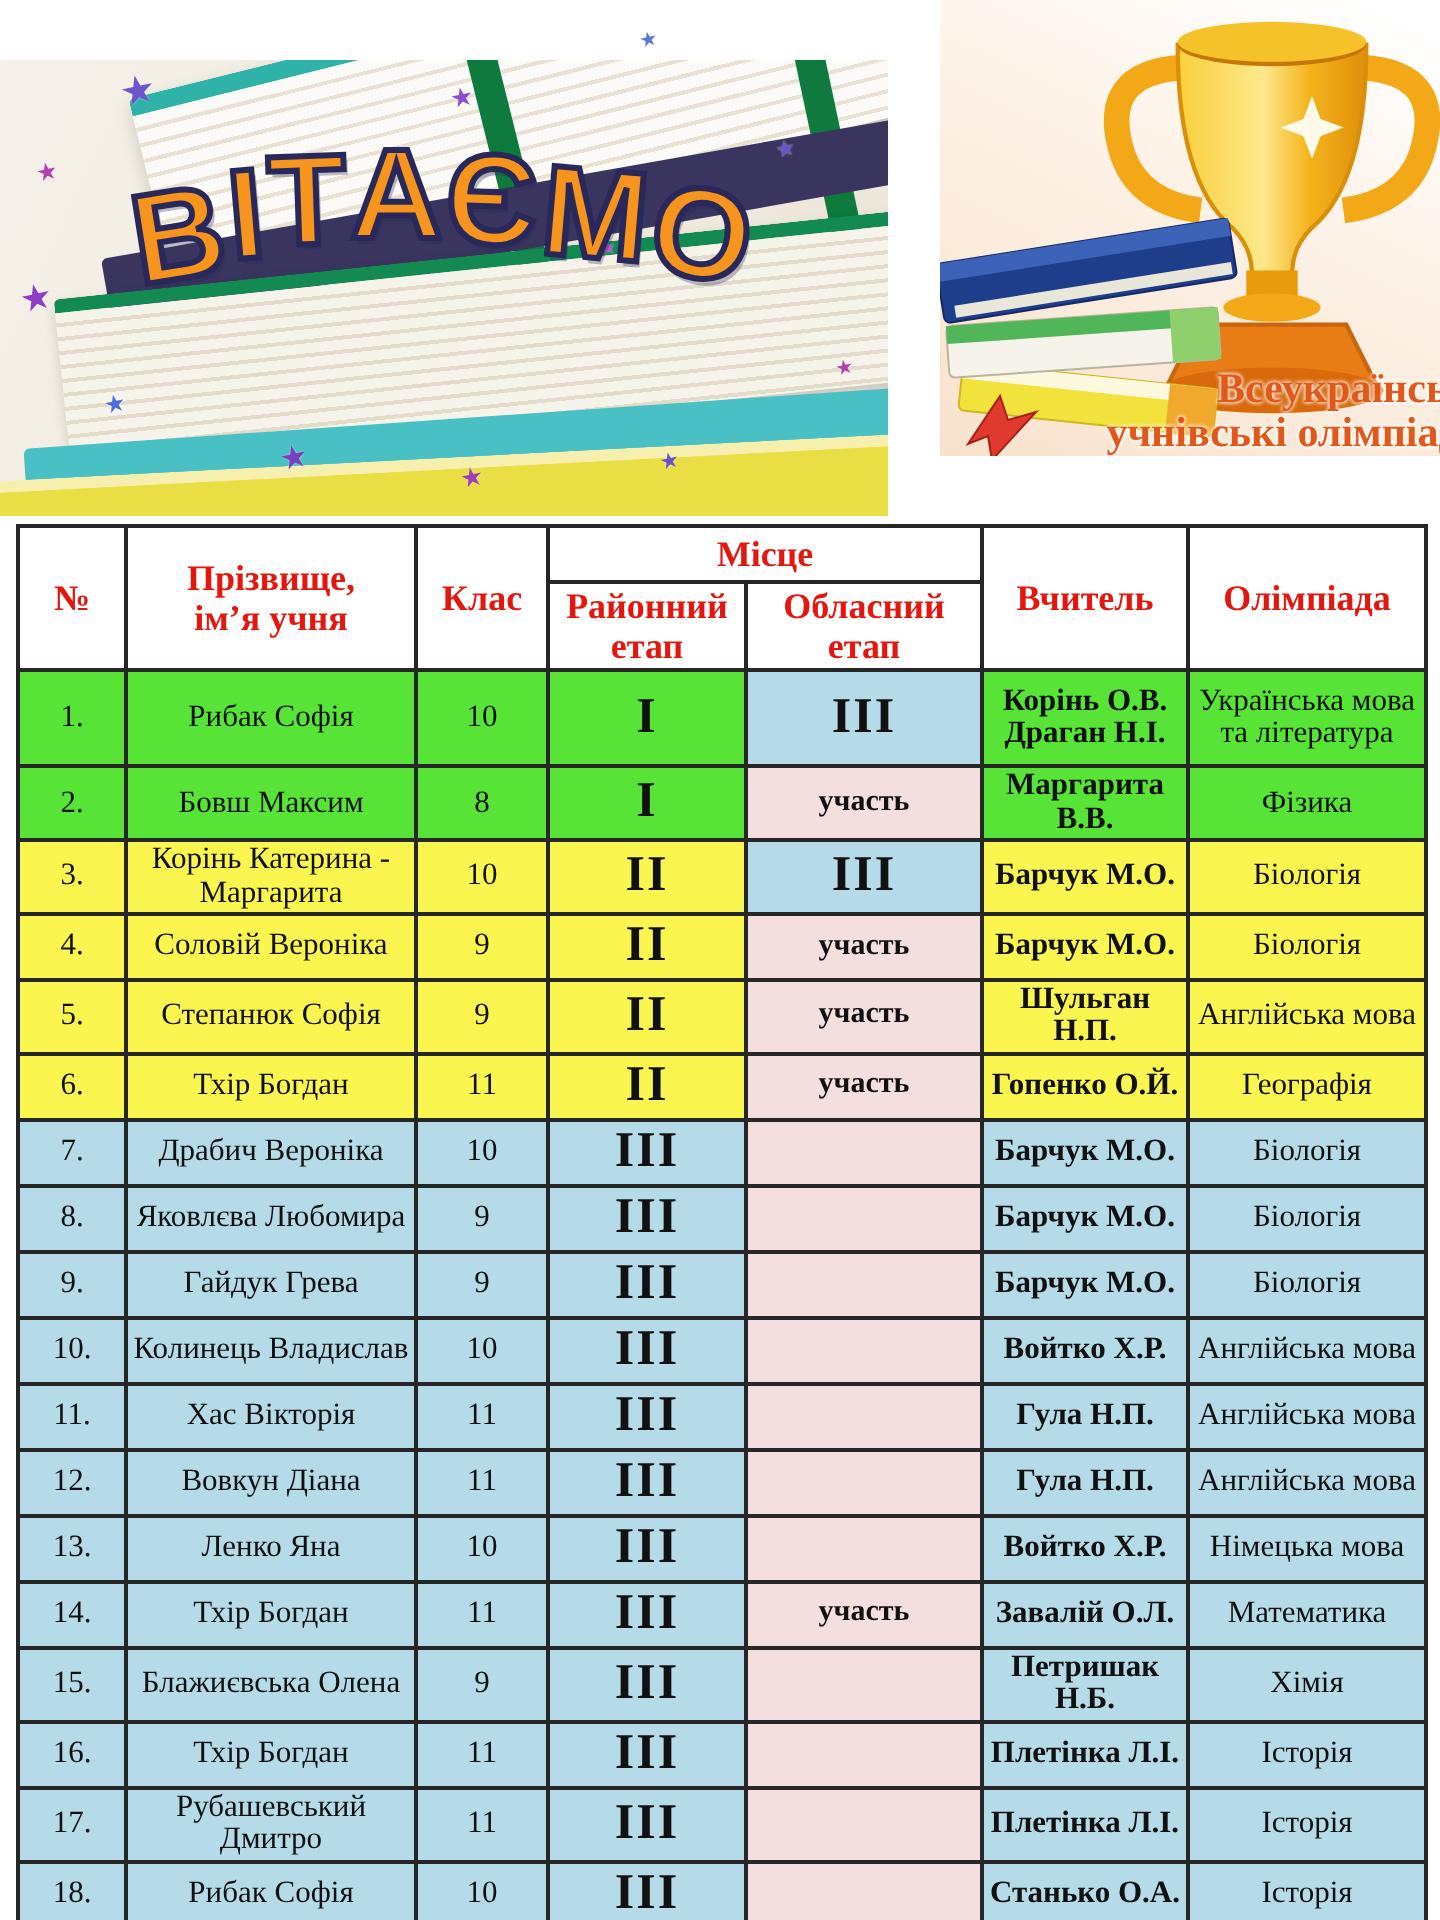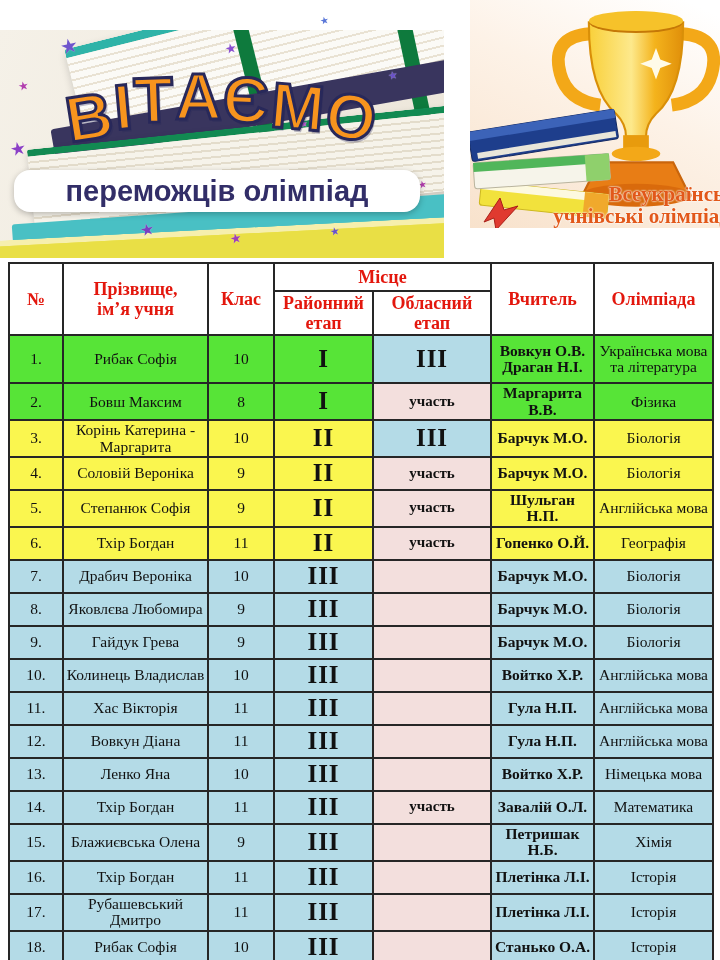--- a/index.html
+++ b/index.html
@@ -92,21 +92,20 @@
         <span class="star" style="left: 140px; top: 222px; font-size: 16px; color: rgb(123, 63, 192); position: absolute;">★</span>
         <span class="star" style="left: 230px; top: 232px; font-size: 13px; color: rgb(160, 63, 184); position: absolute;">★</span>
         <span class="star" style="left: 330px; top: 226px; font-size: 11px; color: rgb(106, 82, 200); position: absolute;">★</span>
         <span class="star" style="left: 388px; top: 70px; font-size: 11px; color: rgb(106, 82, 200); position: absolute;">★</span>
         <span class="star" style="left: 300px; top: 120px; font-size: 9px; color: rgb(192, 79, 208); position: absolute;">★</span>
         <span class="star" style="left: 418px; top: 180px; font-size: 10px; color: rgb(178, 63, 174); position: absolute;">★</span>
       </div>
 
     <div class="congrats-title" id="congrats-title"><span style="transform: translateY(14px) rotate(-9deg);">В</span><span style="transform: translateY(4px) rotate(-5deg);">І</span><span style="transform: translateY(-3px) rotate(-2deg);">Т</span><span style="transform: translateY(-6px) rotate(0deg);">А</span><span style="transform: translateY(-3px) rotate(2deg);">Є</span><span style="transform: translateY(4px) rotate(5deg);">М</span><span style="transform: translateY(14px) rotate(9deg);">О</span></div>
 
-    <div class="subtitle-pill">переможців олімпіад</div>
 
     <div class="hero-right">
       <svg class="trophy" width="200" height="215" viewBox="0 0 140 150">
         <defs>
           <linearGradient id="gold" x1="0" y1="0" x2="1" y2="0">
             <stop offset="0" stop-color="#f9d03a"></stop>
               <stop offset=".45" stop-color="#fde98c"></stop>
             <stop offset=".7" stop-color="#f4b31c"></stop>
               <stop offset="1" stop-color="#e08f0a"></stop>
           </linearGradient>
@@ -177,21 +176,21 @@
 етап</th>
         </tr>
       </thead>
       <tbody id="rows">
           <tr class="row-green tall">
             <td>1.</td>
             <td>Рибак Софія</td>
             <td>10</td>
             <td class="place-roman">I</td>
             <td class="place-roman cell-blue">III</td>
-            <td class="teacher-cell">Вовкун О.В. Драган Н.І.</td>
+            <td class="teacher-cell">Корінь О.В. Драган Н.І.</td>
             <td>Українська мова та література</td>
           </tr>
           <tr class="row-green">
             <td>2.</td>
             <td>Бовш Максим</td>
             <td>8</td>
             <td class="place-roman">I</td>
             <td class="participation cell-pink">участь</td>
             <td class="teacher-cell">Маргарита В.В.</td>
             <td>Фізика</td>

